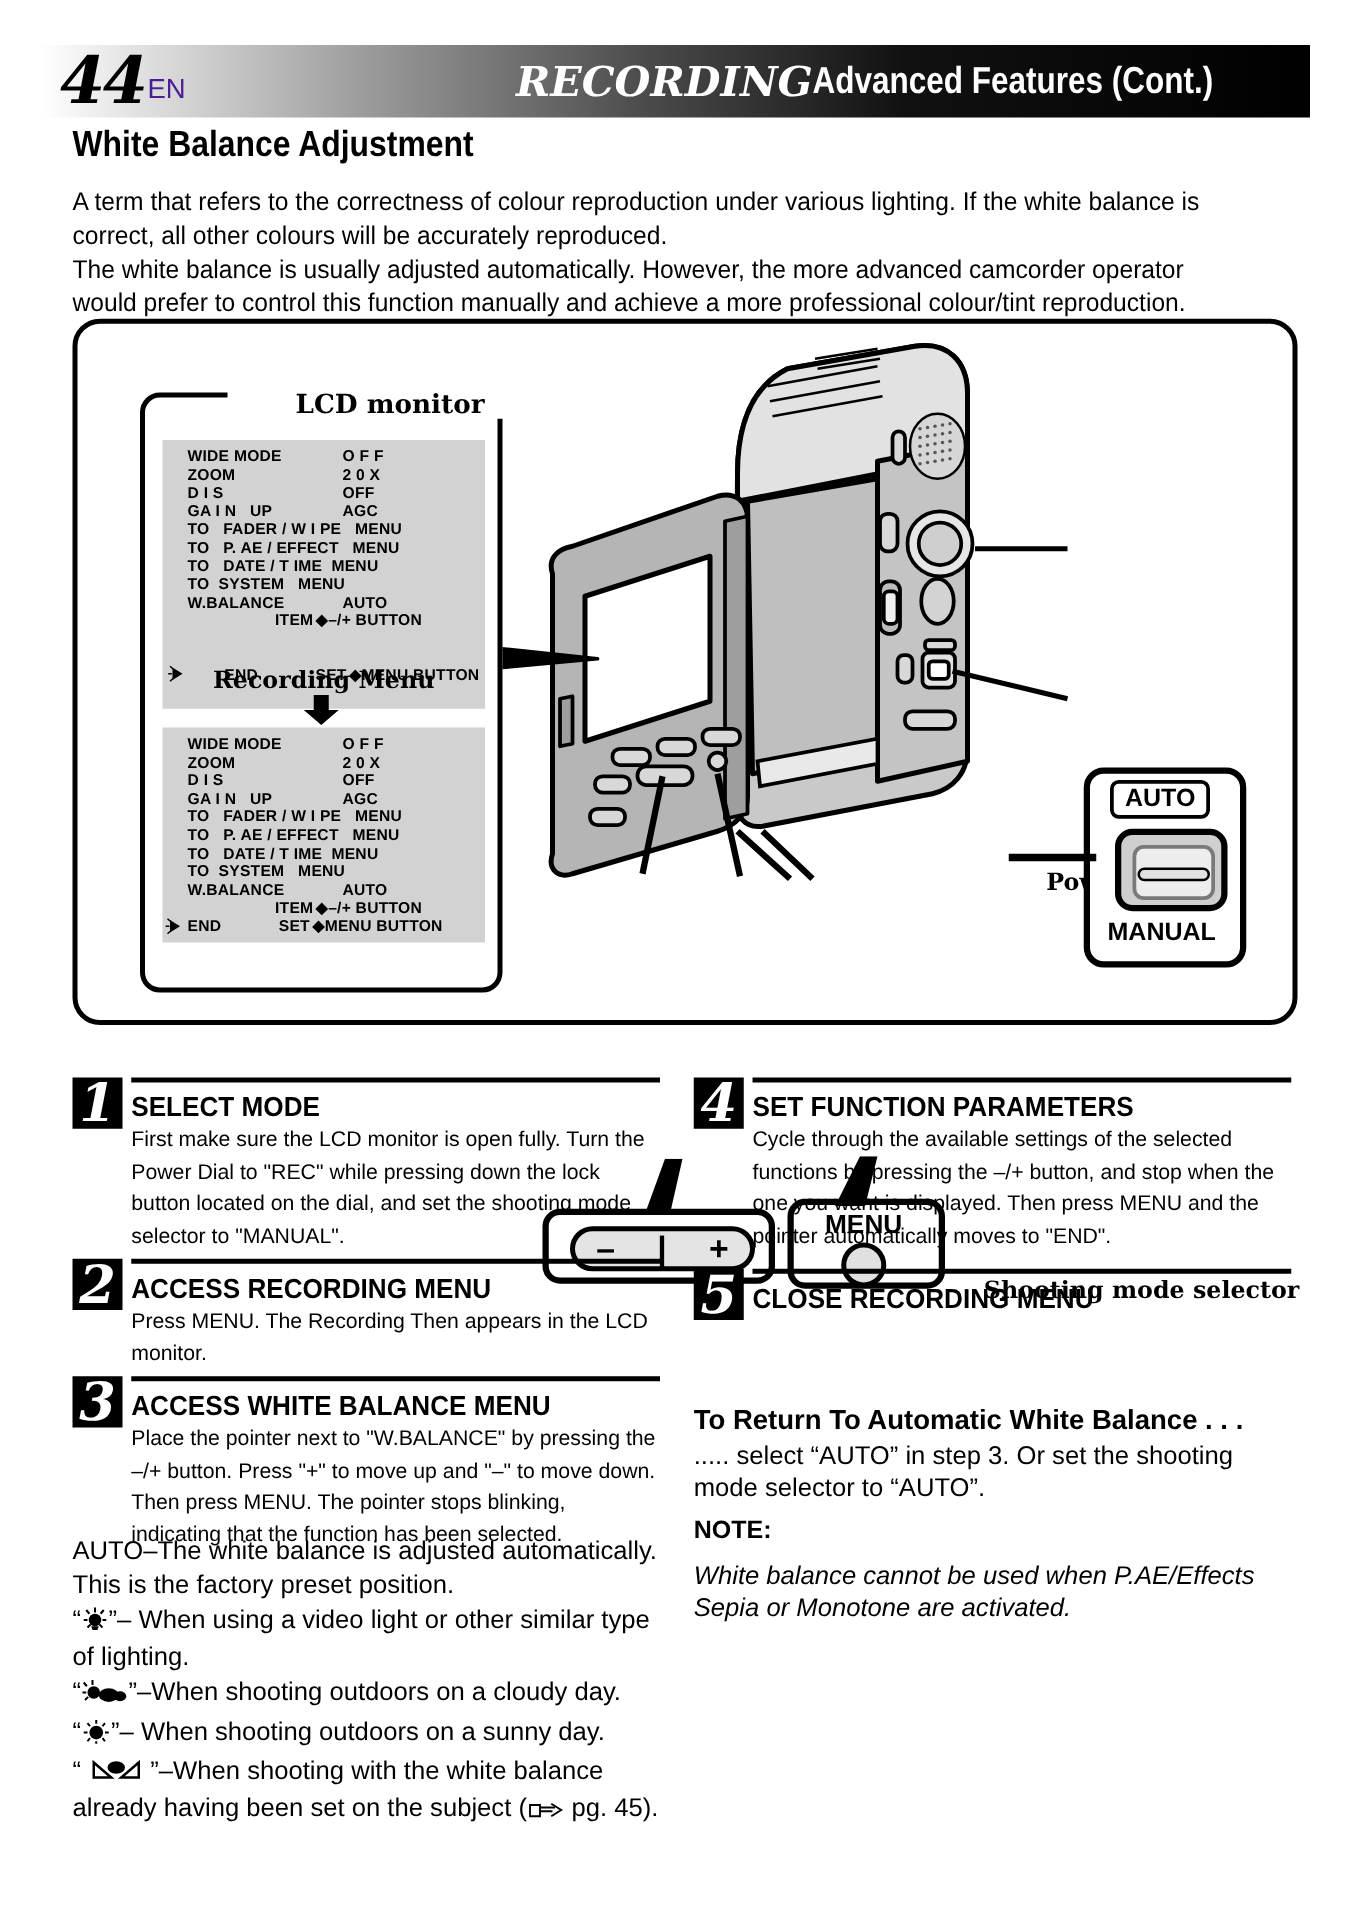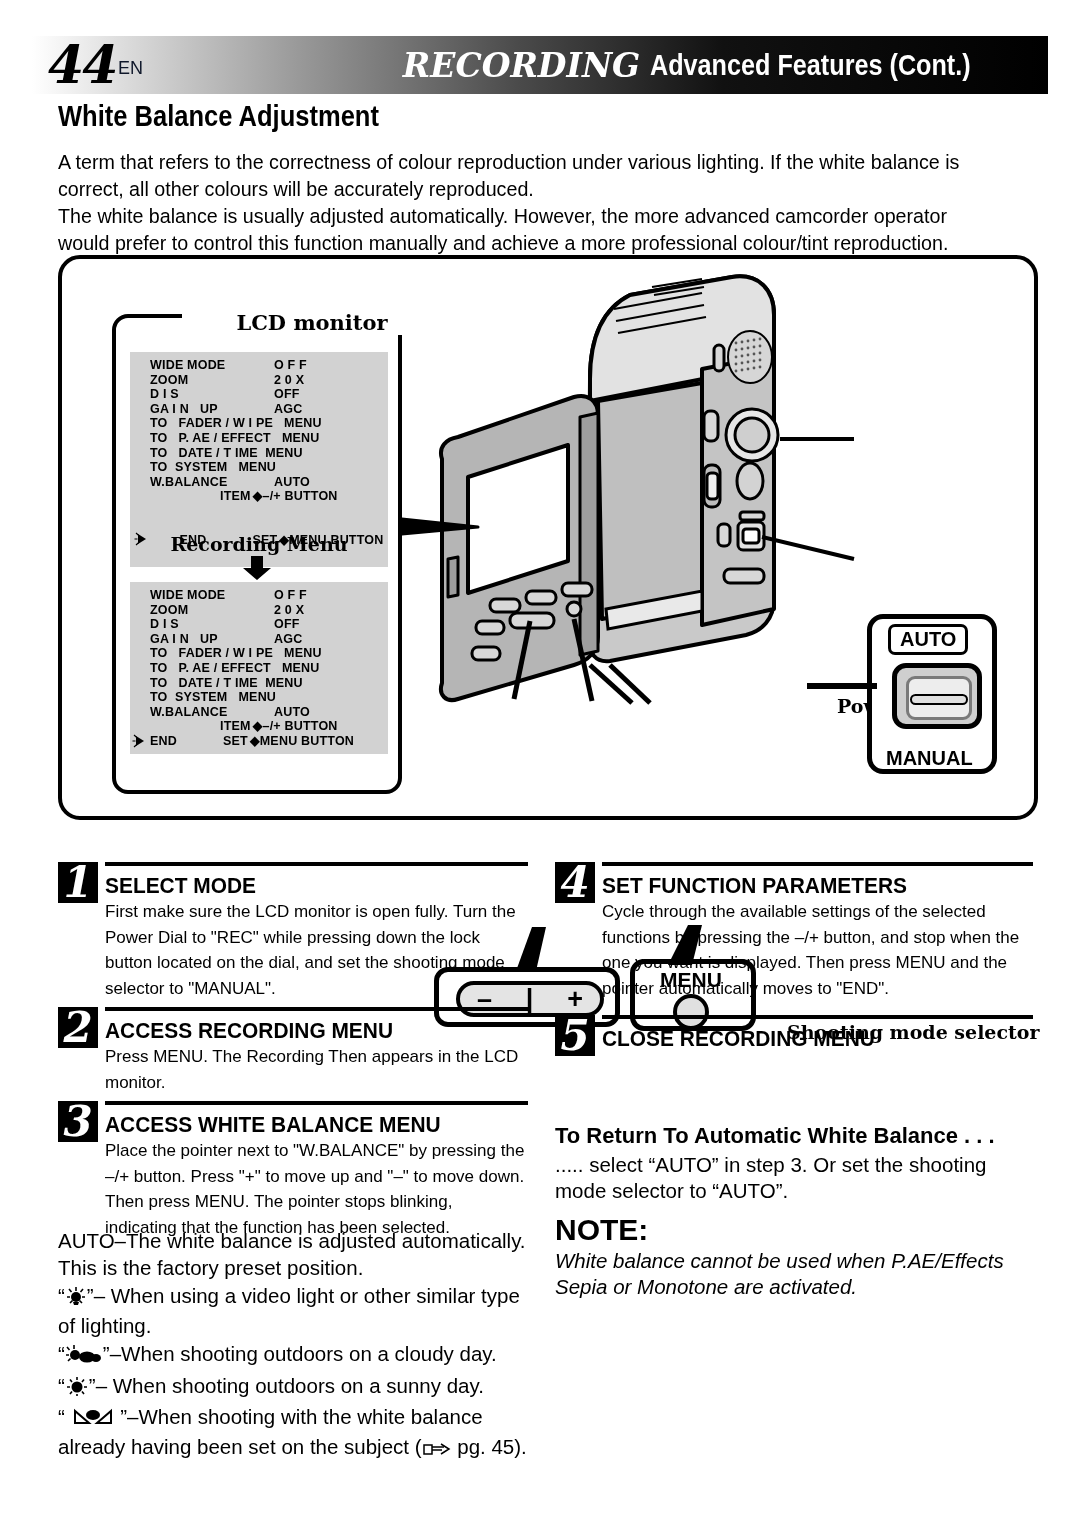--- a/index.html
+++ b/index.html
@@ -16,25 +16,25 @@
     position:absolute; left:32px; top:36px; width:1016px; height:58px;
     background:linear-gradient(90deg,#ffffff 0%,#e8e8e8 6%,#9a9a9a 26%,#4a4a4a 48%,#111 68%,#000 100%);
   }
   #page-number{
     position:absolute; left:48px; top:36px;
     font-family:"DejaVu Serif", serif; font-style:italic; font-weight:bold;
     font-size:52px; line-height:58px; color:#000; letter-spacing:-2px;
   }
   #page-lang{
     position:absolute; left:118px; top:58px;
-    font-size:18px; color:#0f172a; font-family:"Liberation Sans", sans-serif;
+    font-size:22px; color:#4c1d95; font-family:"Liberation Sans", sans-serif;
   }
   #header-title-wrap{
     position:absolute; right:48px; top:36px; height:58px;
-    display:flex; align-items:center; gap:10px;
+    display:flex; align-items:center; 
   }
   #header-kicker{
     font-family:"DejaVu Serif", serif; font-style:italic; font-weight:bold;
     font-size:33px; color:#fff; letter-spacing:0px;
   }
   #header-sub{
     font-weight:bold; font-size:30px; color:#fff;
     transform:scaleX(0.84); transform-origin:left center;
   }
 
@@ -156,21 +156,21 @@
   #return-auto-title{
     position:absolute; left:555px; top:1122px; width:478px;
     font-weight:bold; font-size:22px; line-height:27px;
   }
   #return-auto-text{
     position:absolute; left:555px; top:1152px; width:478px;
     font-size:20.5px; line-height:26px;
   }
   #note-heading{
     position:absolute; left:555px; top:1213px;
-    font-weight:bold; font-size:30px;
+    font-weight:bold; font-size:20px;
   }
   #note-text{
     position:absolute; left:555px; top:1248px; width:478px;
     font-style:italic; font-size:20.5px; line-height:26px;
   }
 </style>
 </head>
 <body>
 
 <div id="header-band"></div>
@@ -381,21 +381,21 @@
         <path d="M10 40 L30 0 L44 0 L34 40 Z" fill="#000"></path>
       </svg>
   </div>
 
   <div style="position:absolute;left:805px;top:355px;width:130px;height:160px;border:5px solid #000;border-radius:16px;background:#fff;">
     <div class="mode-chip" style="left:16px;top:5px;">AUTO</div>
     <div style="position:absolute;left:20px;top:44px;width:90px;height:66px;border:5px solid #000;border-radius:14px;background:#cfcfcf;">
       <div style="position:absolute;left:9px;top:8px;width:66px;height:44px;border:3px solid #7a7a7a;border-radius:9px;background:#ededed;"></div>
       <div style="position:absolute;left:13px;top:26px;width:58px;height:11px;border:2px solid #000;border-radius:6px;background:#e0e0e0;"></div>
     </div>
-    <div class="mode-text" style="left:14px;top:128px;">MANUAL</div>
+    <div class="mode-text" style="left:14px;top:116px;">MANUAL</div>
   </div>
   <div style="position:absolute;left:745px;top:424px;width:70px;height:6px;background:#000;"></div>
 </div>
 
 <div class="col-left">
 
   <div class="step">
     <div class="step-rule"></div>
     <div class="step-num">1</div>
     <div class="step-body">

